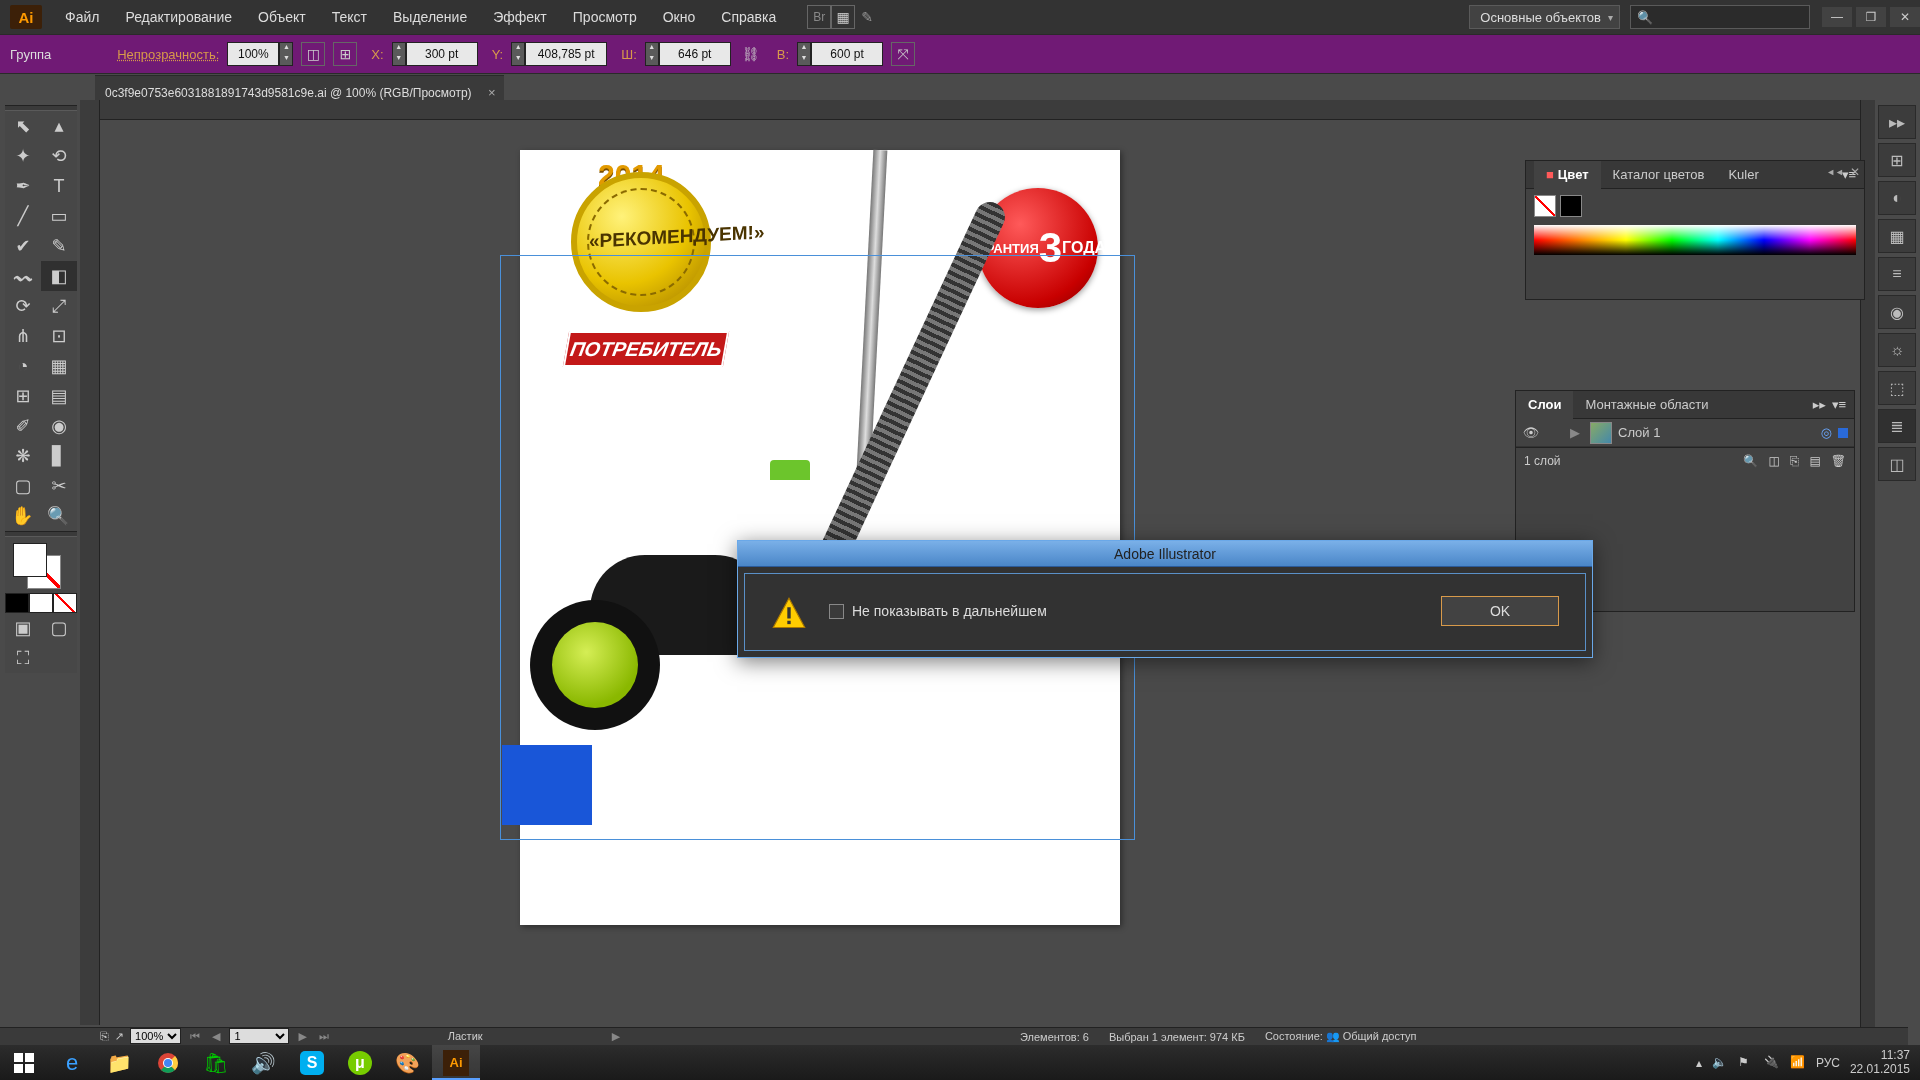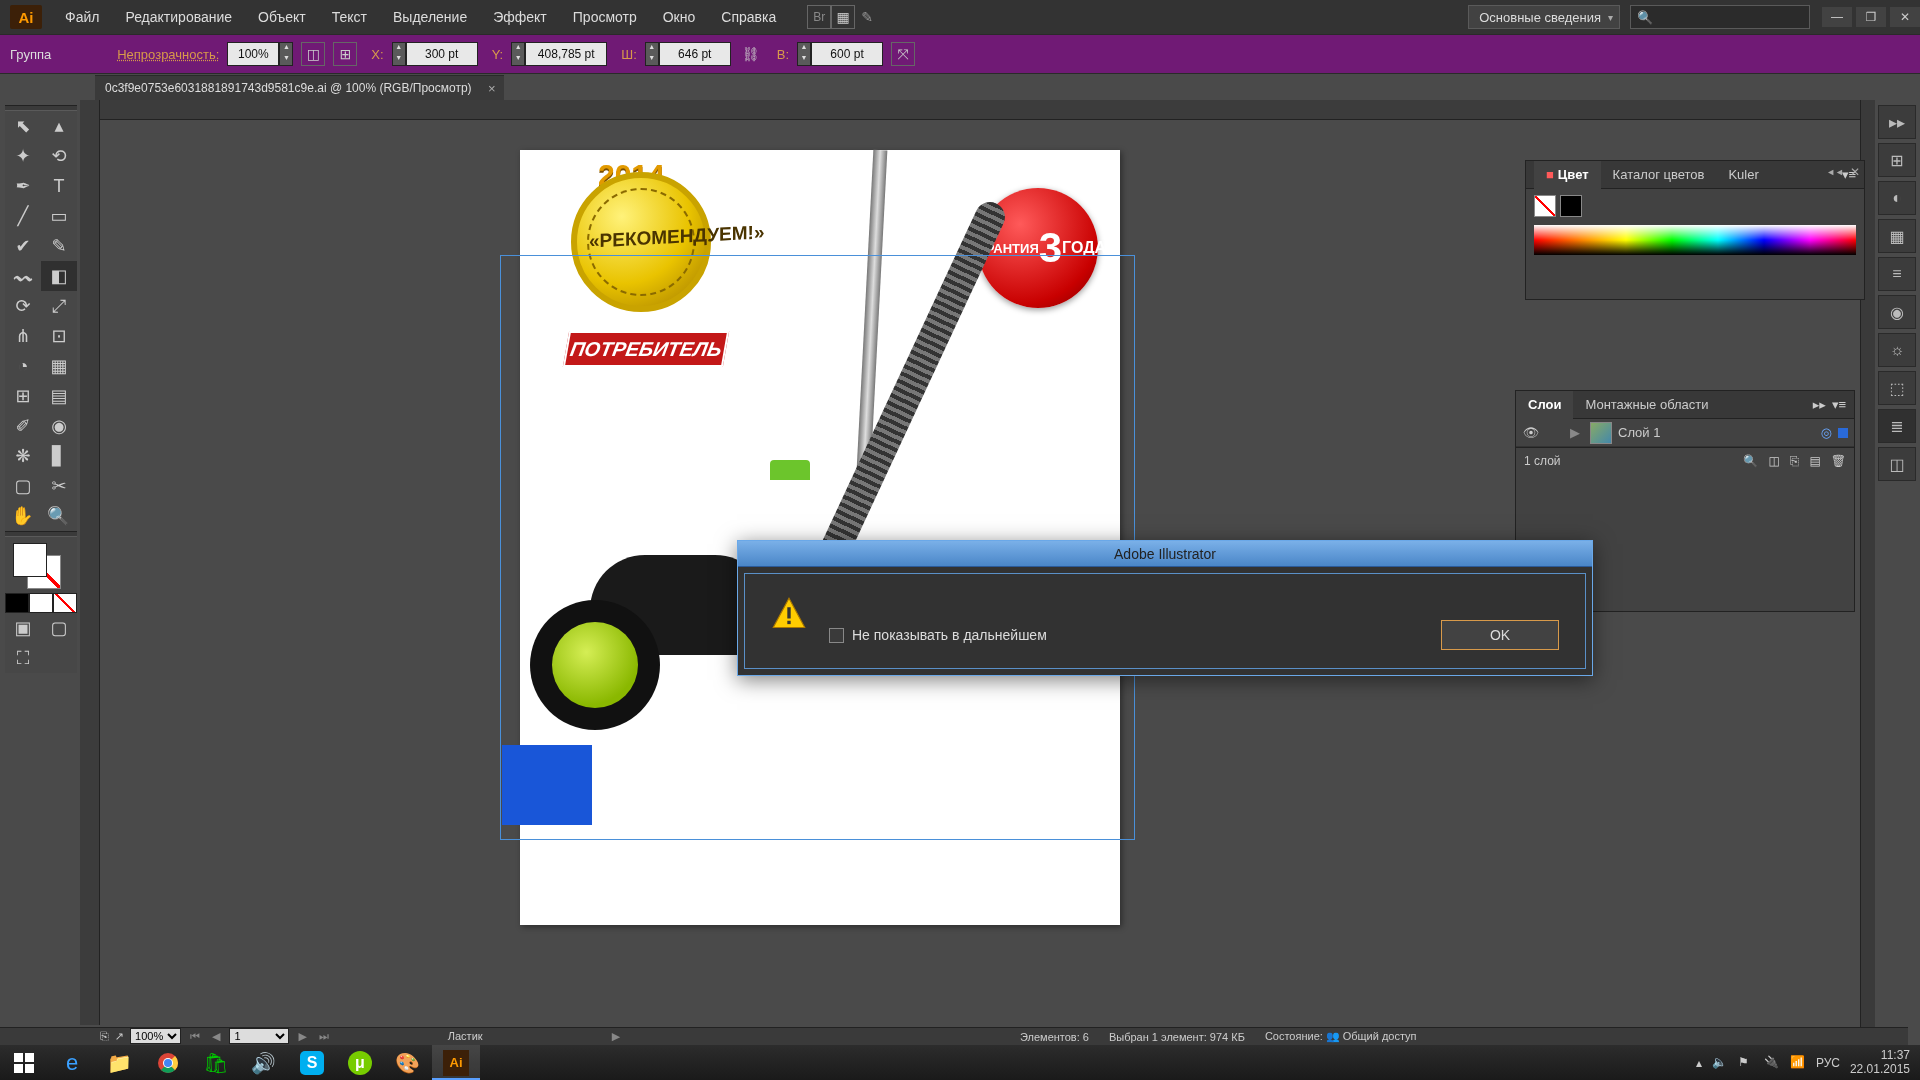--- a/index.html
+++ b/index.html
@@ -23,21 +23,21 @@
 .opacity-label{ color:#d89a4a; text-decoration:underline dotted; }
 .num-input { height:24px; background:#e8e8e8; border:1px solid #222; color:#111; font-size:12px; padding:0 4px; text-align:center; }
 .num-wrap { display:flex; align-items:center; }
 .spinner{ width:14px; height:24px; background:#5a5a5a; border:1px solid #222; display:flex; flex-direction:column;}
 .spinner div{flex:1; font-size:7px; text-align:center; color:#ddd;}
 .coord-label{ color:#d89a4a; font-size:13px; margin-left:6px;}
 .ctrl-icon{width:24px;height:24px;border:1px solid #666;display:flex;align-items:center;justify-content:center;color:#ccc;font-size:14px;}
 
 
 .tabbar { height:26px; background:#4a4a4a; display:flex; align-items:flex-end; padding-left:95px; }
-.filetab { height:25px; background:#3a3a3a; color:#ddd; font-size:12px; padding:0 32px 0 10px; display:flex; align-items:center; border-top:1px solid #2a2a2a; position:relative;}
+.filetab { height:25px; background:#3a3a3a; color:#ddd; font-size:12px; padding:0 32px 0 10px; display:flex; align-items:flex-end; border-top:1px solid #2a2a2a; position:relative;}
 .filetab .close{ position:absolute; right:8px; color:#aaa; font-size:13px;}
 
 
 .main { position:absolute; top:100px; left:80px; right:45px; bottom:35px; background:#4a4a4a; }
 .rulertop{ position:absolute; top:0; left:20px; right:0; height:20px; background:#3c3c3c; border-bottom:1px solid #222;}
 .rulerleft{ position:absolute; top:0; left:0; bottom:20px; width:20px; background:#3c3c3c; border-right:1px solid #222;}
 .canvas-wrap{ position:absolute; top:20px; left:20px; right:15px; bottom:20px; background:#4a4a4a; overflow:hidden;}
 .artboard{ position:absolute; left:420px; top:30px; width:600px; height:775px; background:#fff; box-shadow:2px 2px 6px rgba(0,0,0,.4);}
 .sel-rect{ position:absolute; left:400px; top:135px; width:635px; height:585px; border:1px solid #4a90d9;}
 .sel-blue{ position:absolute; left:402px; top:625px; width:90px; height:80px; background:#1956d8; }
@@ -67,21 +67,21 @@
 .turbo{position:absolute;left:270px;top:440px;width:250px;height:55px;background:#0b0b0b;border-radius:4px;color:#888;font-size:10px;display:flex;align-items:flex-start;justify-content:center;padding-top:8px;}
 .gcap{position:absolute;left:250px;top:310px;width:40px;height:20px;background:#6cc52c;border-radius:4px 4px 0 0;}
 
 
 .dialog{position:absolute; left:737px; top:540px; width:856px; background:#323232; border:1px solid #6aa8e8; box-shadow:0 4px 20px rgba(0,0,0,.5); z-index:50;}
 .dlg-title{height:26px;background:linear-gradient(#7ab0e8,#4a86c8);color:#222;font-size:14px;display:flex;align-items:center;justify-content:center;border-bottom:1px solid #2a5a9a;}
 .dlg-body{padding:22px 26px 18px 26px;display:flex;gap:22px;border:1px solid #5a90c8;margin:6px;background:#323232;}
 .dlg-icon{width:36px;height:36px;flex-shrink:0;}
 .dlg-icon svg{width:36px;height:36px;}
 .dlg-text{flex:1;color:#dcdcdc;font-size:14px;line-height:1.45;}
-.dlg-foot{display:flex;align-items:center;margin-top:24px;}
+.dlg-foot{display:flex;align-items:center;}
 .dlg-check{width:15px;height:15px;border:1px solid #888;background:#3a3a3a;margin-right:8px;}
 .dlg-ok{margin-left:auto;width:118px;height:30px;background:#424242;border:1px solid #d89a4a;color:#dcdcdc;font-size:14px;display:flex;align-items:center;justify-content:center;}
 
 
 .tools{position:absolute; left:5px; top:105px; width:72px; background:#474747;}
 .tools .row{display:flex;}
 .tool{width:36px;height:30px;display:flex;align-items:center;justify-content:center;color:#ccc;font-size:18px;}
 .tool.sel{background:#303030;}
 .tdivider{height:6px;background:#3a3a3a;border-top:1px solid #222;border-bottom:1px solid #5a5a5a;}
 .colorbox{height:56px;position:relative;}
@@ -135,21 +135,21 @@
   <div class="menu-item">Выделение</div>
   <div class="menu-item">Эффект</div>
   <div class="menu-item">Просмотр</div>
   <div class="menu-item">Окно</div>
   <div class="menu-item">Справка</div>
   <div style="width:18px"></div>
   <div class="ctrl-icon" style="color:#888;font-size:12px;">Br</div>
   <div class="ctrl-icon">▦</div>
   <div class="ctrl-icon" style="border:none;color:#999;">✎</div>
   <div class="menu-spacer"></div>
-  <div class="workspace-combo">Основные сведения</div>
+  <div class="workspace-combo">Основные объектов</div>
   <div class="search-box">
       <span class="mag">🔍</span>
     </div>
   <div class="win-btns">
     <div class="win-btn">—</div>
     <div class="win-btn">❐</div>
     <div class="win-btn">✕</div>
   </div>
 </div>
 

